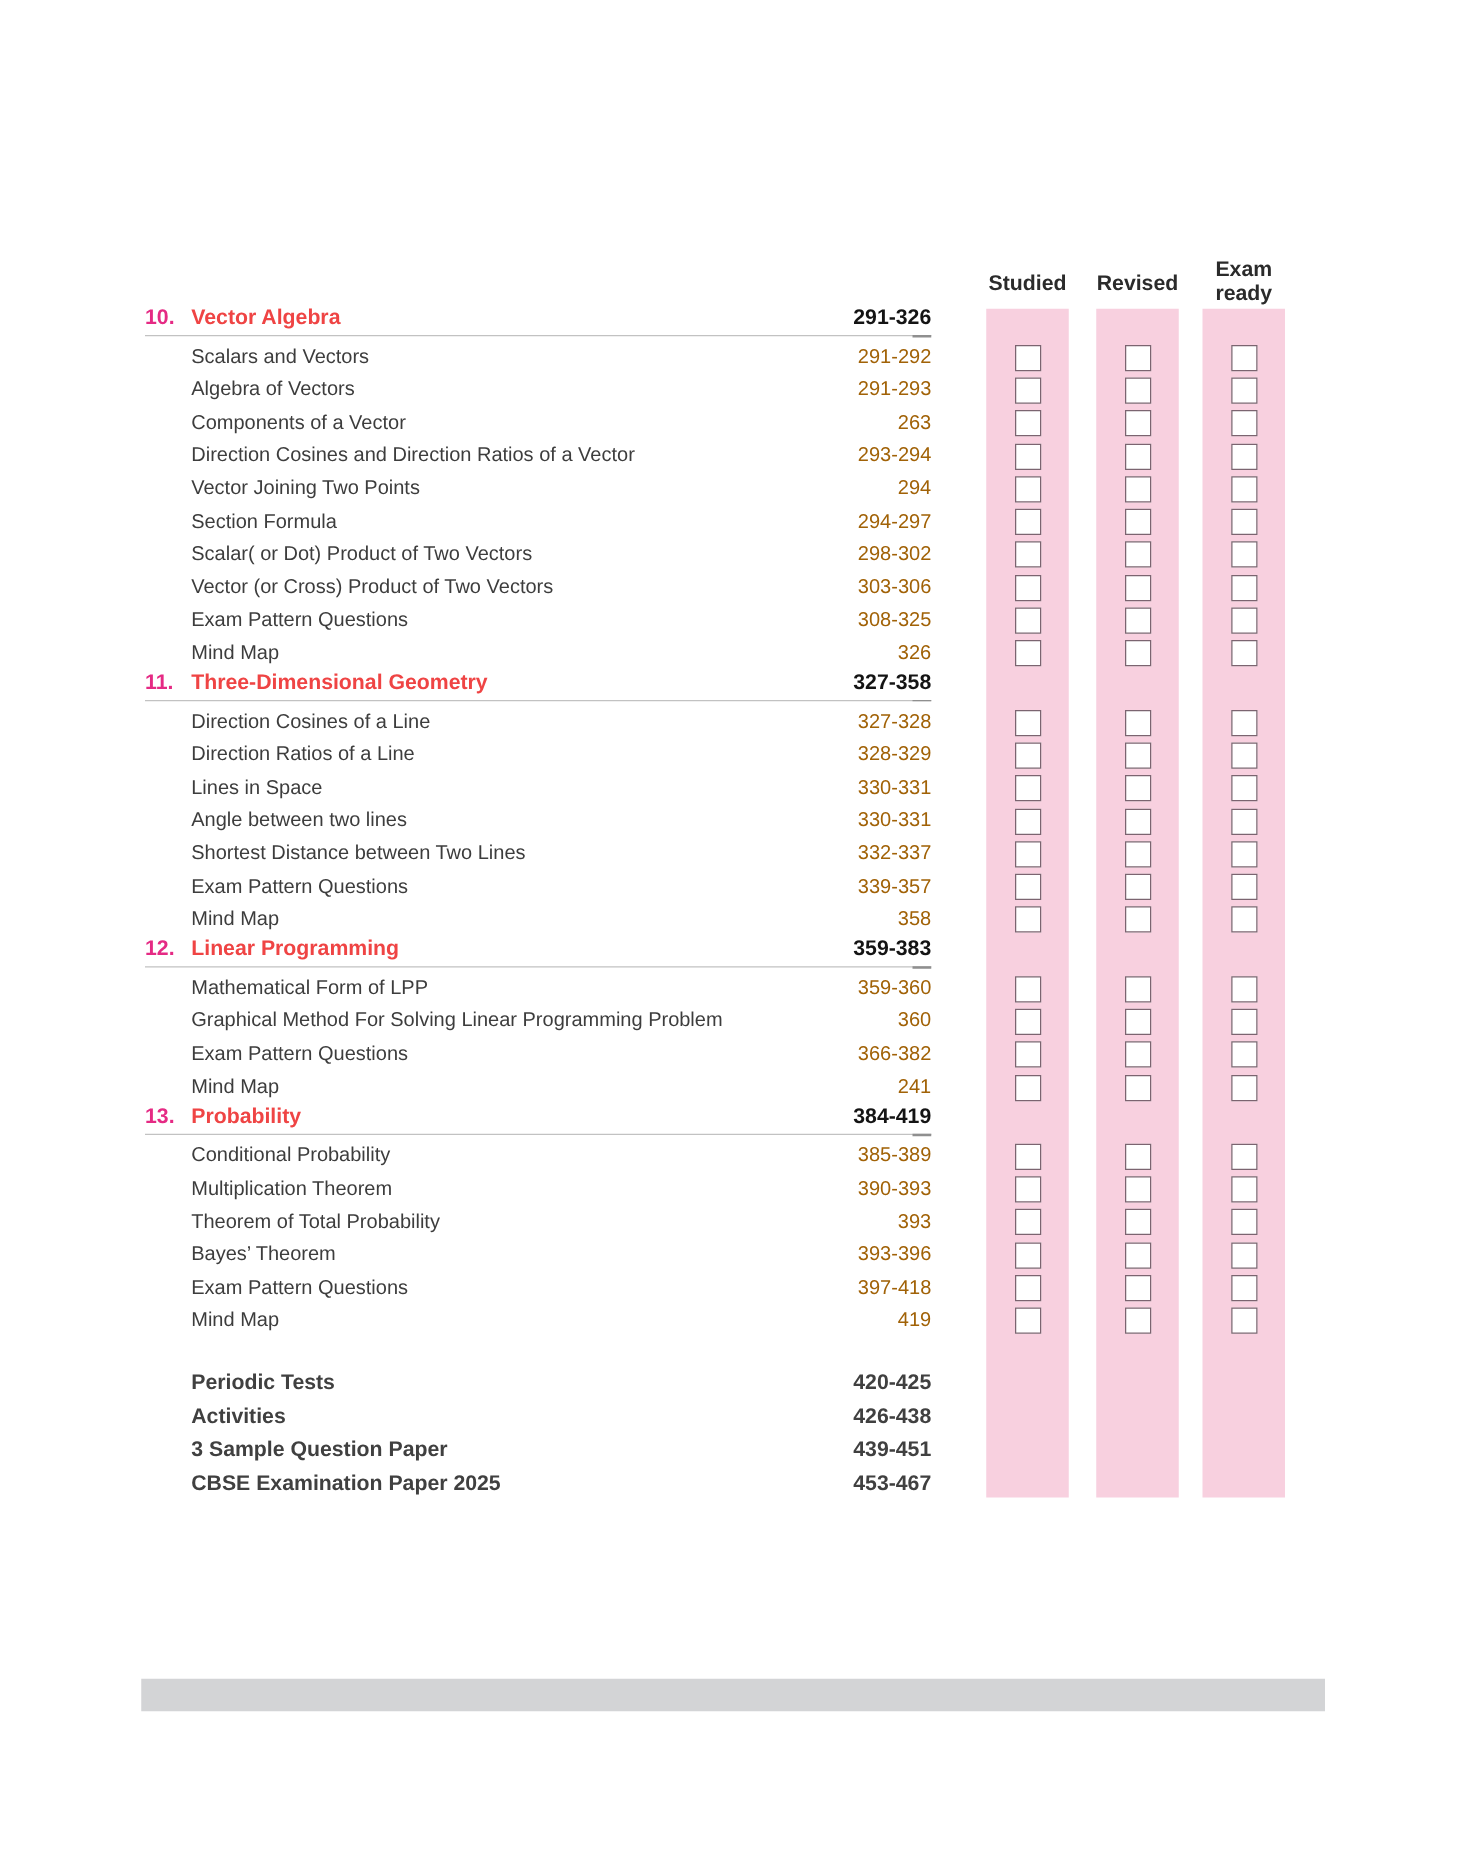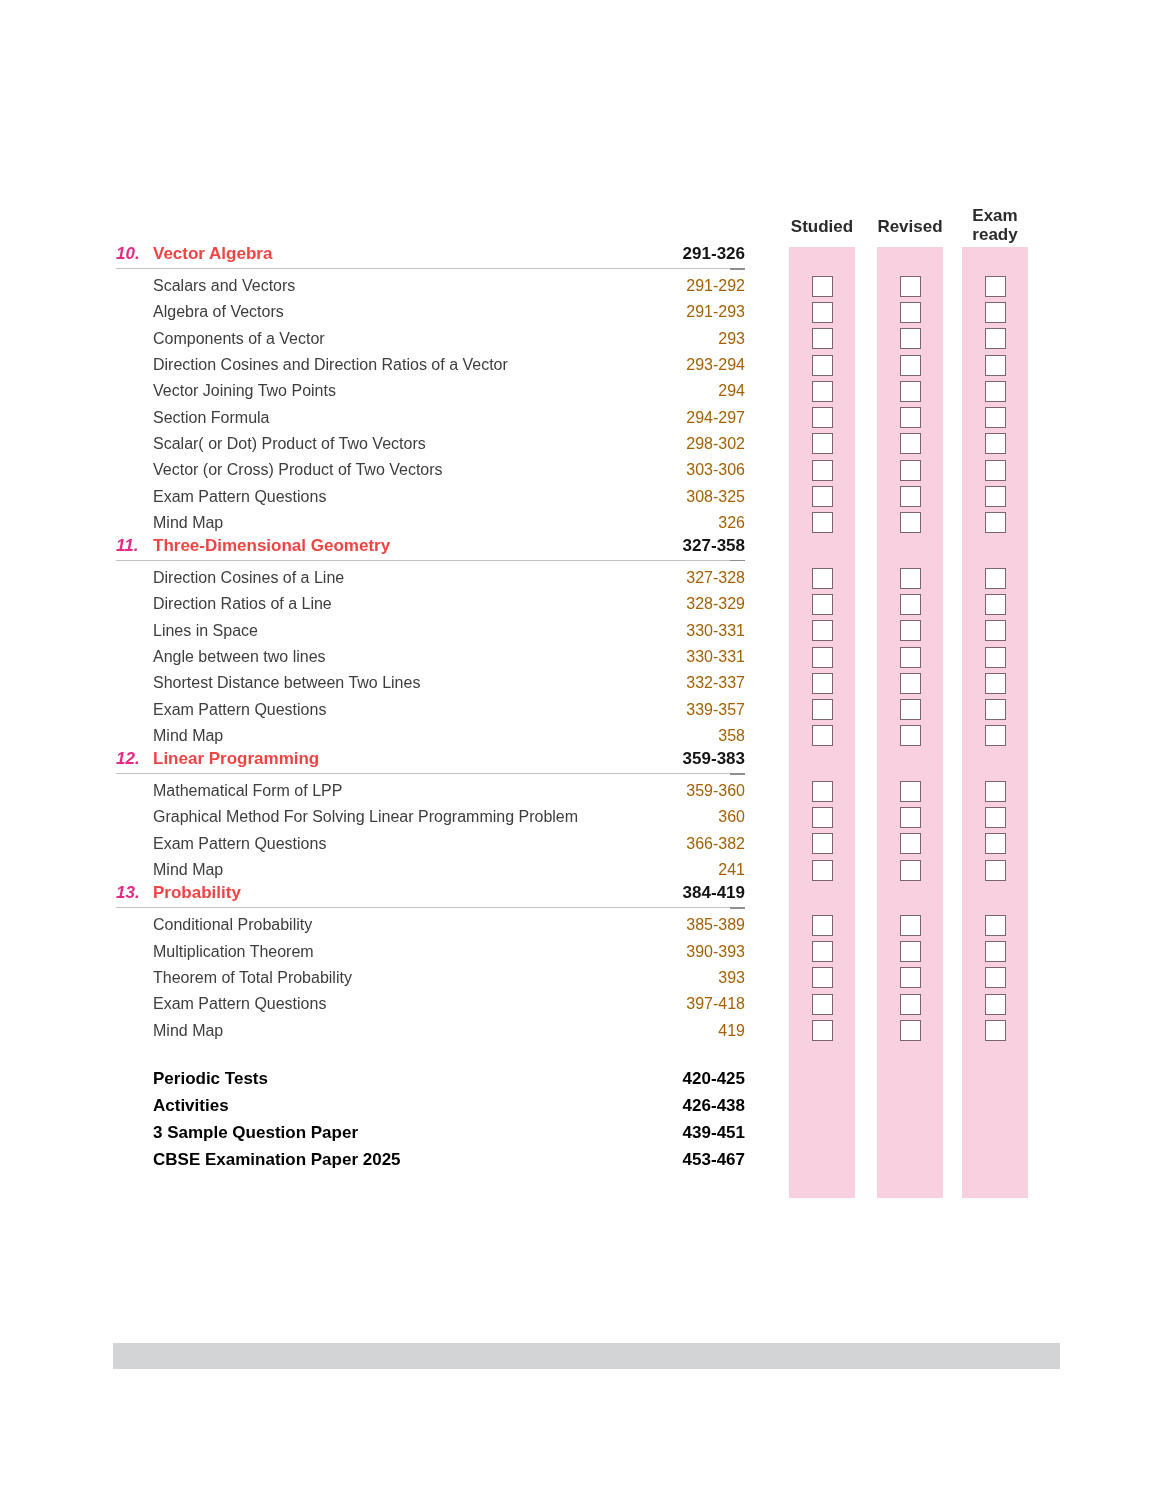--- a/index.html
+++ b/index.html
@@ -55,21 +55,21 @@
     height:100%;
     position:relative;
   }
   .section-head .main::after {
     content:"";
     position:absolute; right:0; bottom:-1.5px;
     width:15px; height:1.5px; background:#8f8f8f;
   }
   .sec-num {
     color:#e52a84; font-weight:bold; font-size:17px;
-    display:inline-block; width:37px;font-style:italic;
+    display:inline-block; width:37px;
   }
   .sec-title { color:#ef4444; font-weight:bold; font-size:17px; }
   .sec-pages { color:#141414; font-weight:bold; font-size:17px; }
 
   .item-row { height:26.3px; }
   .item-row .main {
     display:flex; justify-content:space-between; align-items:baseline;
     padding-left:37px;
   }
   .item-title { color:#3d3d3d; font-size:16px; }
@@ -82,21 +82,21 @@
     border:1.2px solid #7b6470;
     display:inline-block;
   }
 
   .extras { margin-top:22px; }
   .extra-row { height:27px; }
   .extra-row .main {
     display:flex; justify-content:space-between; align-items:baseline;
     padding-left:37px;
   }
-  .extra-title, .extra-pages { color:#000000; font-weight:bold; font-size:17px; }
+  .extra-title, .extra-pages { color:#404040; font-weight:bold; font-size:17px; }
 
   .footer-bar {
     position:absolute;
     left:113px; top:1343px;
     width:947px; height:26px;
     background:#d3d4d6;
     z-index:1;
   }
 </style>
 </head>
@@ -151,21 +151,21 @@
           <span class="checkbox"></span>
         </div>
         <div></div>
         <div class="cbx-cell">
           <span class="checkbox"></span>
         </div>
       </div>
       <div class="row item-row">
         <div class="main">
           <span class="item-title">Components of a Vector</span>
-          <span class="item-pages">293</span>
+          <span class="item-pages">263</span>
         </div>
         <div></div>
         <div class="cbx-cell">
           <span class="checkbox"></span>
         </div>
         <div></div>
         <div class="cbx-cell">
           <span class="checkbox"></span>
         </div>
         <div></div>
@@ -548,20 +548,38 @@
         </div>
         <div></div>
         <div class="cbx-cell">
           <span class="checkbox"></span>
         </div>
       </div>
       <div class="row item-row">
         <div class="main">
           <span class="item-title">Theorem of Total Probability</span>
           <span class="item-pages">393</span>
+        </div>
+        <div></div>
+        <div class="cbx-cell">
+          <span class="checkbox"></span>
+        </div>
+        <div></div>
+        <div class="cbx-cell">
+          <span class="checkbox"></span>
+        </div>
+        <div></div>
+        <div class="cbx-cell">
+          <span class="checkbox"></span>
+        </div>
+      </div>
+      <div class="row item-row">
+        <div class="main">
+          <span class="item-title">Bayes’ Theorem</span>
+          <span class="item-pages">393-396</span>
         </div>
         <div></div>
         <div class="cbx-cell">
           <span class="checkbox"></span>
         </div>
         <div></div>
         <div class="cbx-cell">
           <span class="checkbox"></span>
         </div>
         <div></div>

